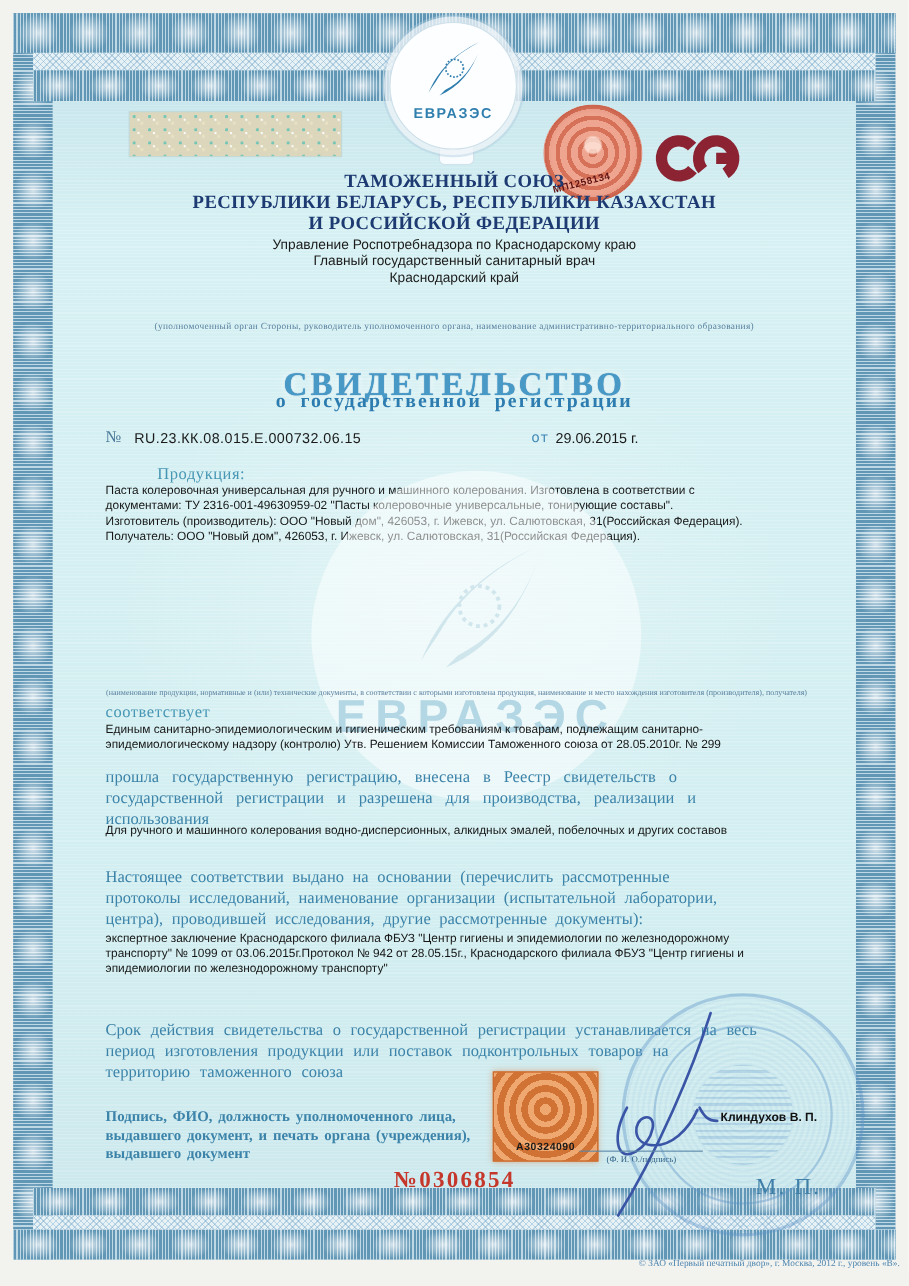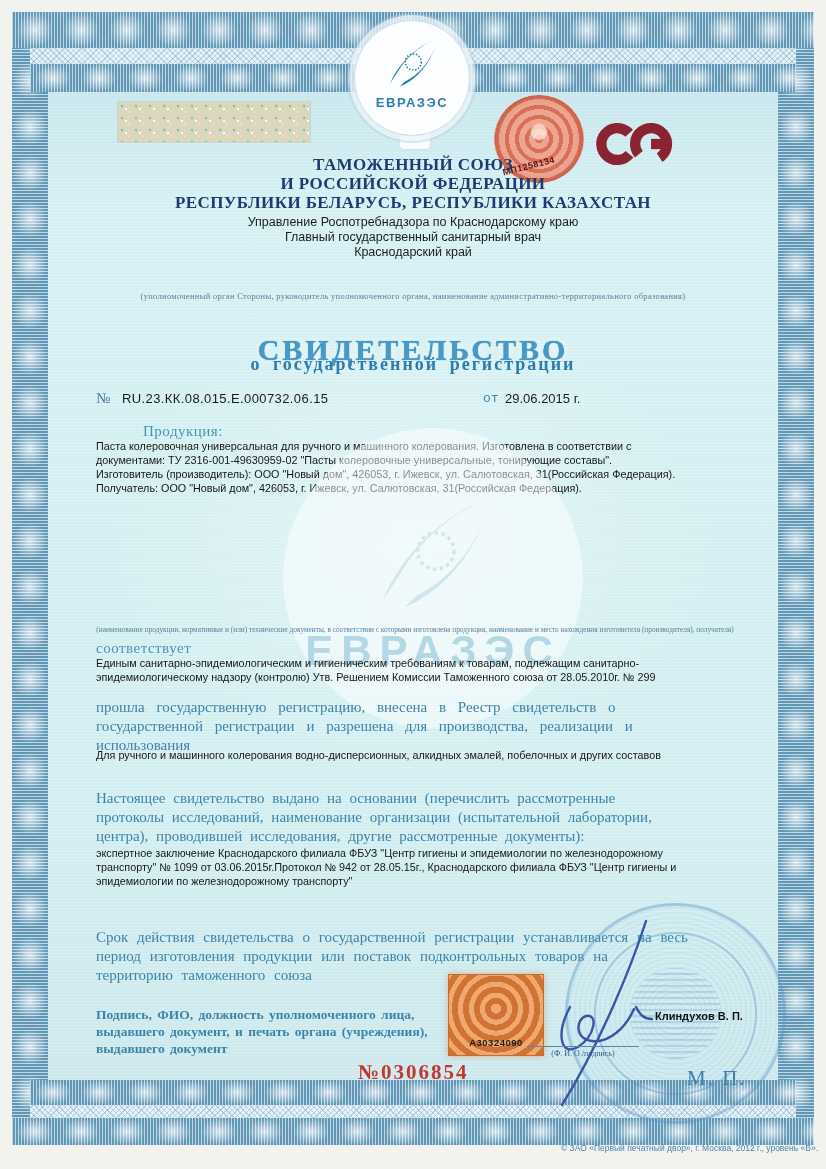--- a/index.html
+++ b/index.html
@@ -87,21 +87,21 @@
   .holo-orange-code{position:absolute;left:0;right:0;bottom:7px;text-align:center;
     font-family:"Liberation Sans",sans-serif;font-weight:bold;font-size:9.5px;color:#1a1a1a;letter-spacing:.5px;}
   .stamp{left:565px;top:903px;width:215px;height:215px;border-radius:50%;
     border:3px solid rgba(95,150,200,.42);
     background-image:repeating-radial-gradient(circle at 50% 50%, rgba(120,170,215,.10) 0 2px, rgba(255,255,255,0) 2px 5px);}
   .stamp::before{content:"";position:absolute;inset:26px;border-radius:50%;
     border:2px solid rgba(95,150,200,.38);}
   .stamp::after{content:"";position:absolute;inset:62px;border-radius:50%;
     background-image:repeating-linear-gradient(0deg, rgba(95,150,200,.28) 0 2px, transparent 2px 6px);}
   .signature-svg{left:540px;top:915px;}
-  .footer{position:absolute;top:1143px;right:8px;font-family:Liberation Sans, sans-serif;
+  .footer{position:absolute;top:1143px;right:8px;font-family:Liberation Serif, serif;
     font-size:8.5px;color:#4d85b0;text-align:center;}
 </style>
 </head>
 <body>
 
 <div class="page">
 
   <div class="ribbon-v" style="left:12px;top:12px;width:36px;height:1133px;"></div>
   <div class="ribbon-v" style="right:12px;top:12px;width:36px;height:1133px;"></div>
   <div class="ribbon-h" style="left:12px;top:12px;right:12px;height:36px;"></div>
@@ -130,22 +130,22 @@
   <svg class="abs se-logo" viewBox="0 0 96 56">
     <g fill="none" stroke="#8b2332" stroke-width="11">
       <circle cx="27" cy="28" r="17" stroke-dasharray="82 25" transform="rotate(40 27 28)"></circle>
       <circle cx="63" cy="28" r="17" stroke-dasharray="82 25" transform="rotate(140 63 28)"></circle>
       <line x1="63" y1="28" x2="81" y2="28"></line>
     </g>
   </svg>
 
   <div class="abs union ctr">
     <div>ТАМОЖЕННЫЙ СОЮЗ</div>
+    <div>РЕСПУБЛИКИ БЕЛАРУСЬ, РЕСПУБЛИКИ КАЗАХСТАН</div>
     <div>И РОССИЙСКОЙ ФЕДЕРАЦИИ</div>
-    <div>РЕСПУБЛИКИ БЕЛАРУСЬ, РЕСПУБЛИКИ КАЗАХСТАН</div>
   </div>
   <div class="abs authority ctr" style="white-space:pre-line;">Управление Роспотребнадзора по Краснодарскому краю
 Главный государственный санитарный врач
 Краснодарский край</div>
   <div class="abs hdr-cap ctr small-cap">(уполномоченный орган Стороны, руководитель уполномоченного органа, наименование административно-территориального образования)</div>
 
   <div class="abs main-title ctr">СВИДЕТЕЛЬСТВО</div>
   <div class="abs sub-title ctr">о государственной регистрации</div>
 
   <div class="abs num-label">№</div>
@@ -171,21 +171,21 @@
   <div class="abs small-cap ctr" style="left:85px;top:625px;width:660px;font-size:7.3px;">(наименование продукции, нормативные и (или) технические документы, в соответствии с которыми изготовлена продукция, наименование и место нахождения изготовителя (производителя), получателя)</div>
   <div class="abs sec-label" style="left:96px;top:640px;">соответствует</div>
   <div class="abs body-sans" style="left:96px;top:656px;width:675px;">Единым санитарно-эпидемиологическим и гигиеническим требованиям к товарам, подлежащим санитарно-
 эпидемиологическому надзору (контролю) Утв. Решением Комиссии Таможенного союза от 28.05.2010г. № 299</div>
 
   <div class="abs serif-para" style="left:96px;top:698px;width:672px;word-spacing:8px;">прошла государственную регистрацию, внесена в Реестр свидетельств о
 государственной регистрации и разрешена для производства, реализации и
 использования</div>
   <div class="abs body-sans" style="left:96px;top:748px;width:675px;">Для ручного и машинного колерования водно-дисперсионных, алкидных эмалей, побелочных и других составов</div>
 
-  <div class="abs serif-para" style="left:96px;top:789px;width:672px;word-spacing:4px;">Настоящее свидетельство выдано на основании (перечислить рассмотренные
+  <div class="abs serif-para" style="left:96px;top:789px;width:672px;word-spacing:4px;">Настоящее соответствии выдано на основании (перечислить рассмотренные
 протоколы исследований, наименование организации (испытательной лаборатории,
 центра), проводившей исследования, другие рассмотренные документы):</div>
   <div class="abs body-sans" style="left:96px;top:846px;width:650px;">экспертное заключение Краснодарского филиала ФБУЗ "Центр гигиены и эпидемиологии по железнодорожному
 транспорту" № 1099 от 03.06.2015г.Протокол № 942 от 28.05.15г., Краснодарского филиала ФБУЗ "Центр гигиены и
 эпидемиологии по железнодорожному транспорту"</div>
 
   <div class="abs serif-para" style="left:96px;top:928px;width:672px;word-spacing:5px;">Срок действия свидетельства о государственной регистрации устанавливается на весь
 период изготовления продукции или поставок подконтрольных товаров на
 территорию таможенного союза</div>
 

